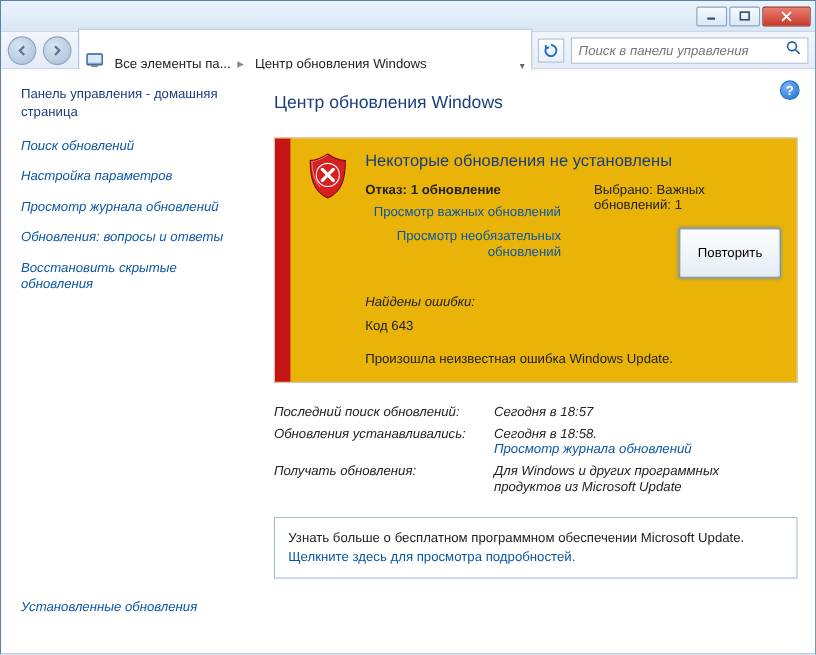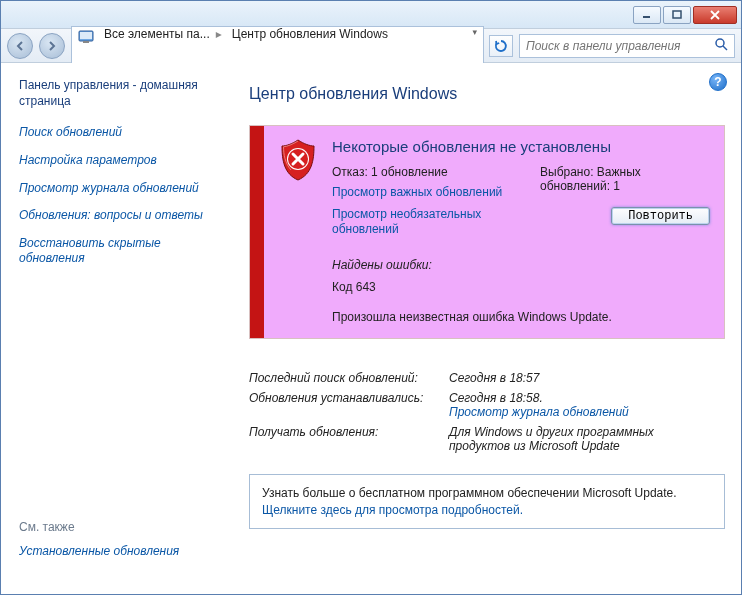--- a/index.html
+++ b/index.html
@@ -4,54 +4,54 @@
 <style>
   * { box-sizing: border-box; margin: 0; padding: 0; font-family: "Segoe UI", Tahoma, sans-serif; }
   body { background: #fff; }
   .window { width: 742px; height: 595px; border: 1px solid #5a7fb0; background: #fff; display: flex; flex-direction: column; }
   .titlebar { height: 28px; background: linear-gradient(to bottom, #eaf3fb, #d7e7f6); border-bottom: 1px solid #c0cedd; display: flex; justify-content: flex-end; align-items: center; padding-right: 4px; gap: 2px; }
   .win-btn { width: 28px; height: 18px; border: 1px solid #8aa3c2; border-radius: 2px; background: linear-gradient(to bottom,#f5faff,#dbe8f5); display:flex; align-items:center; justify-content:center; font-size:10px; cursor:default; }
   .win-btn.close { width: 44px; background: linear-gradient(to bottom,#e97f72,#c93a2b); border-color:#a02e23; color:#fff; font-weight:bold; }
   .win-btn.close svg { width:10px; height:10px; }
   .navbar { height: 34px; background: linear-gradient(to bottom,#f2f6fb,#e4ecf5); border-bottom:1px solid #c0cedd; display:flex; align-items:center; padding: 0 6px; gap:6px; }
   .nav-arrow { width:26px; height:26px; border-radius:50%; background: radial-gradient(circle at 40% 35%, #d9e6f3, #a7bdd6); border:1px solid #8aa3c2; display:flex; align-items:center; justify-content:center; color:#5c7494; }
-  .breadcrumbs { flex:1; height:40px; border:1px solid #abc1db; background:#fff; display:flex; align-items:flex-start; font-size:12px; color:#222; overflow:hidden; }
+  .breadcrumbs { flex:1; height:40px; border:1px solid #abc1db; background:#fff; display:flex; align-items:flex-end; font-size:12px; color:#222; overflow:hidden; }
   .bc-icon { width:20px; height:20px; margin:0 4px; display:flex; align-items:center; justify-content:center; }
   .bc-seg { padding:0 4px; white-space:nowrap; display:flex; align-items:center; gap:4px; }
   .bc-sep { color:#888; padding:0 2px; }
   .bc-dd { color:#666; font-size:9px; }
   .refresh-btn { width:24px; height:22px; border:1px solid #abc1db; background:linear-gradient(to bottom,#fefefe,#e9f0f8); display:flex; align-items:center; justify-content:center; margin-left:-1px; }
   .search-box { width:216px; height:24px; border:1px solid #abc1db; background:#fff; display:flex; align-items:center; padding:0 6px; }
   .search-box input { border:none; outline:none; width:100%; font-size:12px; font-style:italic; color:#777; background:transparent; }
   .search-box .sicon { color:#2a5ca8; }
   .body { flex:1; display:flex; min-height:0; }
   .sidebar { width:230px; background:#fff; padding:14px 8px 8px 18px; display:flex; flex-direction:column; }
   .sidebar-top { flex:1; }
   .cp-home { color:#1a3e7b; font-size:12px; margin-bottom:16px; line-height:1.35; }
   .side-link { color:#0b57a6; font-size:12px; margin-bottom:12px; cursor:pointer; line-height:1.3;font-style:italic; }
   .side-bottom { padding-bottom:14px; }
   .see-also { color:#6b7a8c; font-size:12px; margin-bottom:10px; }
   .main { flex:1; background:#fff; padding:12px 16px 12px 18px; position:relative; overflow:auto; }
   .help-icon { position:absolute; top:10px; right:14px; width:18px; height:18px; border-radius:50%; background: radial-gradient(circle at 35% 30%, #77b5f8, #1f6fc9); color:#fff; font-size:12px; font-weight:bold; display:flex; align-items:center; justify-content:center; cursor:pointer; border:1px solid #1f6fc9; }
   .page-title { color:#1a3e7b; font-size:16px; font-weight:normal; margin:10px 0 22px 0; }
-  .status-panel { border:1px solid #d8c0c0; background:#f0abfc; display:flex; margin-bottom:29px; }
+  .status-panel { border:1px solid #d8c0c0; background:#eab308; display:flex; margin-bottom:16px; }
   .status-stripe { width:14px; background:#c41414; }
   .status-body { flex:1; padding:12px 14px 14px 14px; }
   .status-row { display:flex; align-items:flex-start; gap:14px; }
   .shield { width:40px; height:44px; flex-shrink:0; }
   .status-mid { flex:1; }
   .status-title { color:#1a3e7b; font-size:15px; margin-bottom:10px; }
   .two-col { display:flex; gap:30px; }
   .col-left { flex:1; font-size:12px; color:#222; }
-  .col-left .lbl { margin-bottom:6px; }
-  .link { color:#0b57a6; cursor:pointer; }
+  .col-left .lbl { margin-bottom:6px;font-weight:bold; }
+  .link { color:#0b57a6; cursor:pointer;text-align:right; }
   .col-left .link { display:block; margin-bottom:6px; line-height:1.3; }
   .col-right { width:170px; font-size:12px; color:#222; text-align:left; }
   .bold { font-weight:normal; }
-  .retry-btn { margin-top:14px; padding:1px 16px; font-size:12px; border:1px solid #7a91ac; border-radius:3px; background:linear-gradient(to bottom,#fdfdfe,#e5edf6); box-shadow:0 0 0 1px #bcd3ee inset, 0 0 3px rgba(60,130,210,0.6); cursor:pointer; float:right;font-family:Liberation Mono, monospace; }
+  .retry-btn { margin-top:14px; padding:15px 16px; font-size:12px; border:1px solid #7a91ac; border-radius:3px; background:linear-gradient(to bottom,#fdfdfe,#e5edf6); box-shadow:0 0 0 1px #bcd3ee inset, 0 0 3px rgba(60,130,210,0.6); cursor:pointer; float:right; }
   .errors { margin-top:14px; font-size:12px; color:#222; }
   .errors-head { font-style:italic; margin-bottom:8px; }
   .err-row { display:flex; gap:16px;flex-direction:column; }
   .err-code { white-space:nowrap; }
   .err-msg { flex:1; }
   .info-table { font-size:12px; color:#222; border-collapse:collapse;font-style:italic; }
   .info-table td { padding:3px 10px 3px 0; vertical-align:top; }
   .info-table td:first-child { width:200px; }
   .promo { margin-top:18px; border:1px solid #a7bdd6; padding:10px 12px; font-size:12px; color:#222; line-height:1.4; }
 </style>
@@ -127,21 +127,20 @@
     <div class="sidebar">
       <div class="sidebar-top">
         <div class="cp-home">Панель управления - домашняя страница</div>
         <div class="side-link">Поиск обновлений</div>
         <div class="side-link">Настройка параметров</div>
         <div class="side-link">Просмотр журнала обновлений</div>
         <div class="side-link">Обновления: вопросы и ответы</div>
         <div class="side-link">Восстановить скрытые обновления</div>
       </div>
       <div class="side-bottom">
-        <div class="see-also">См. также</div>
         <div class="side-link" style="margin-bottom:12px">Установленные обновления</div>
       </div>
     </div>
 
     <div class="main">
       <div class="help-icon">?</div>
       <h1 class="page-title">Центр обновления Windows</h1>
 
       <div class="status-panel">
         <div class="status-stripe"></div>

